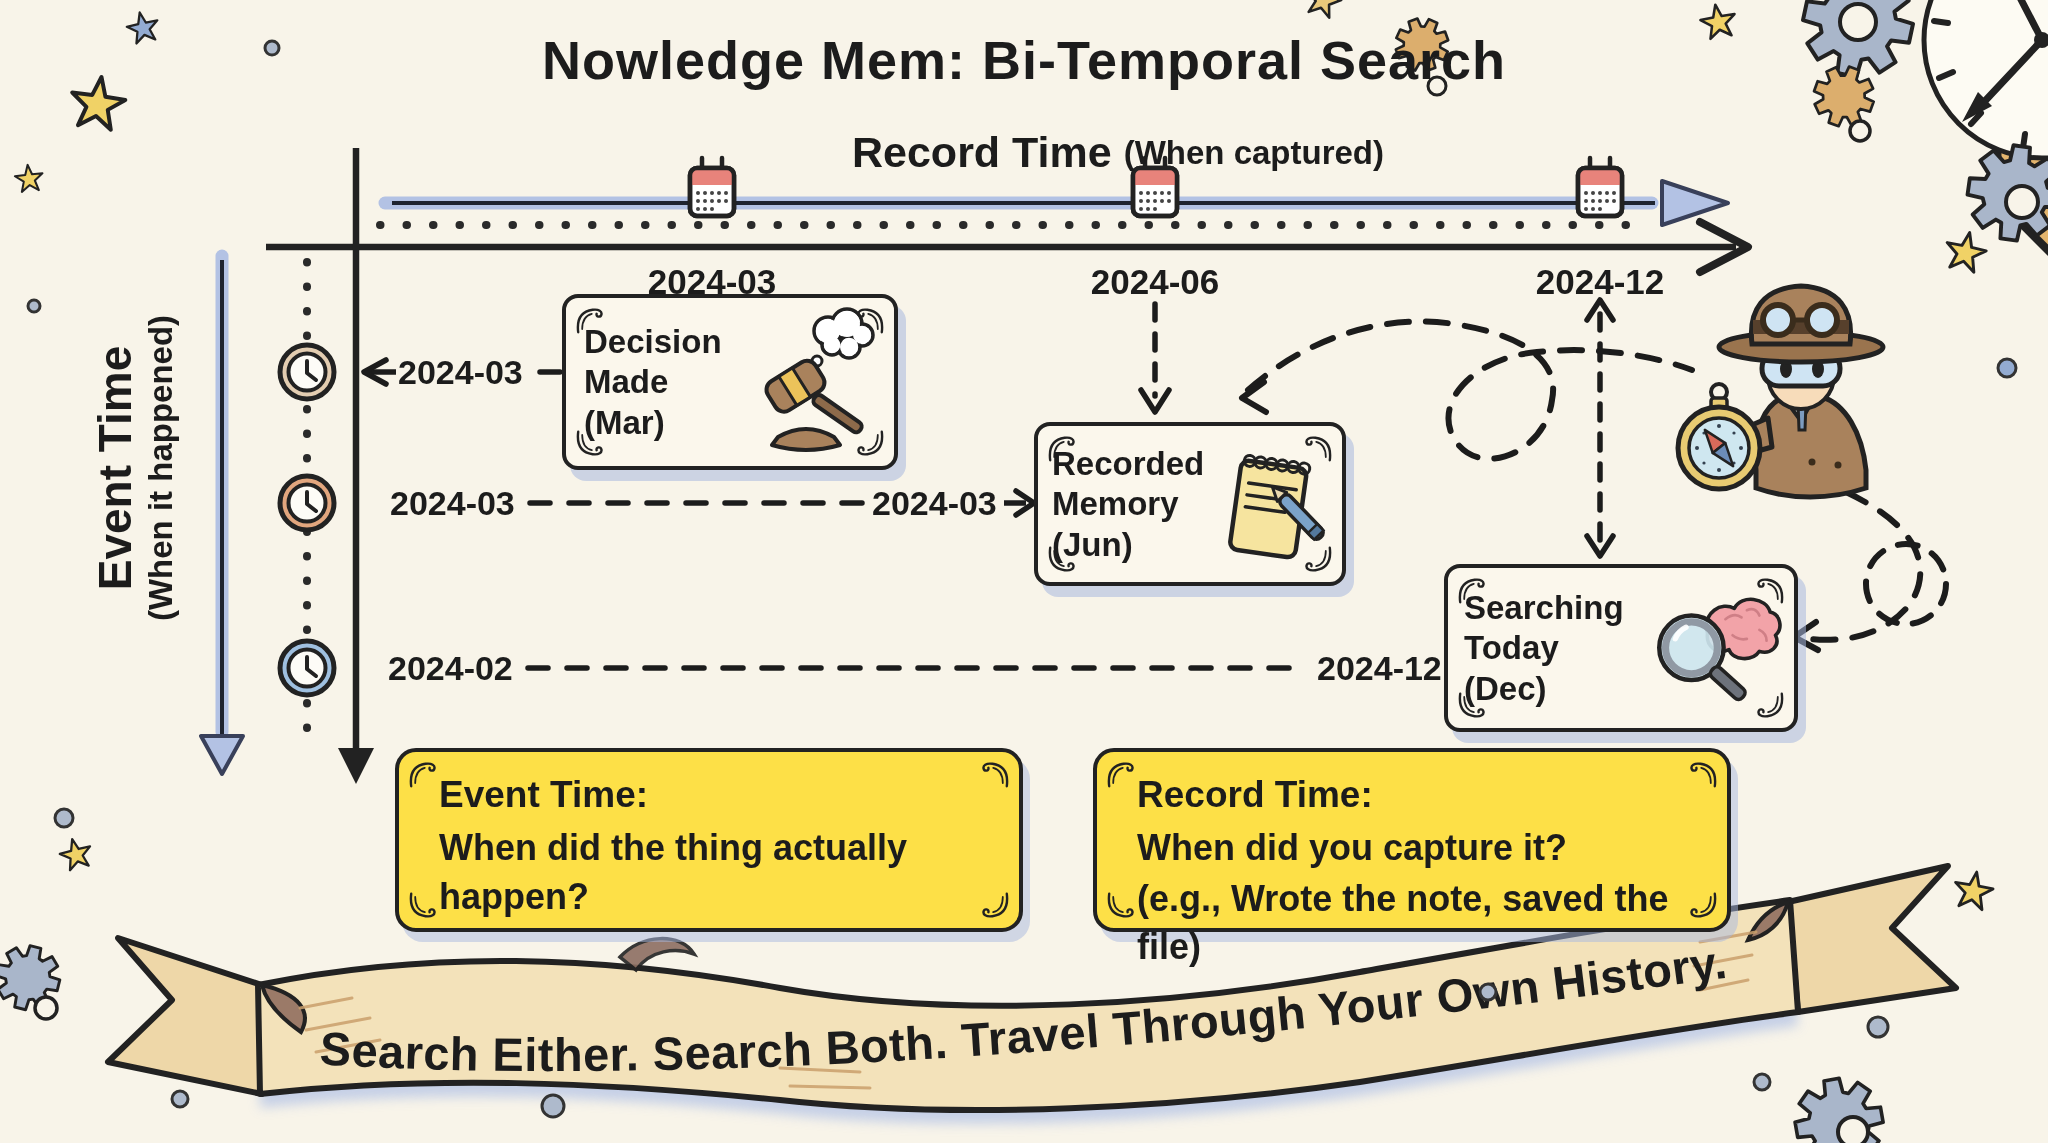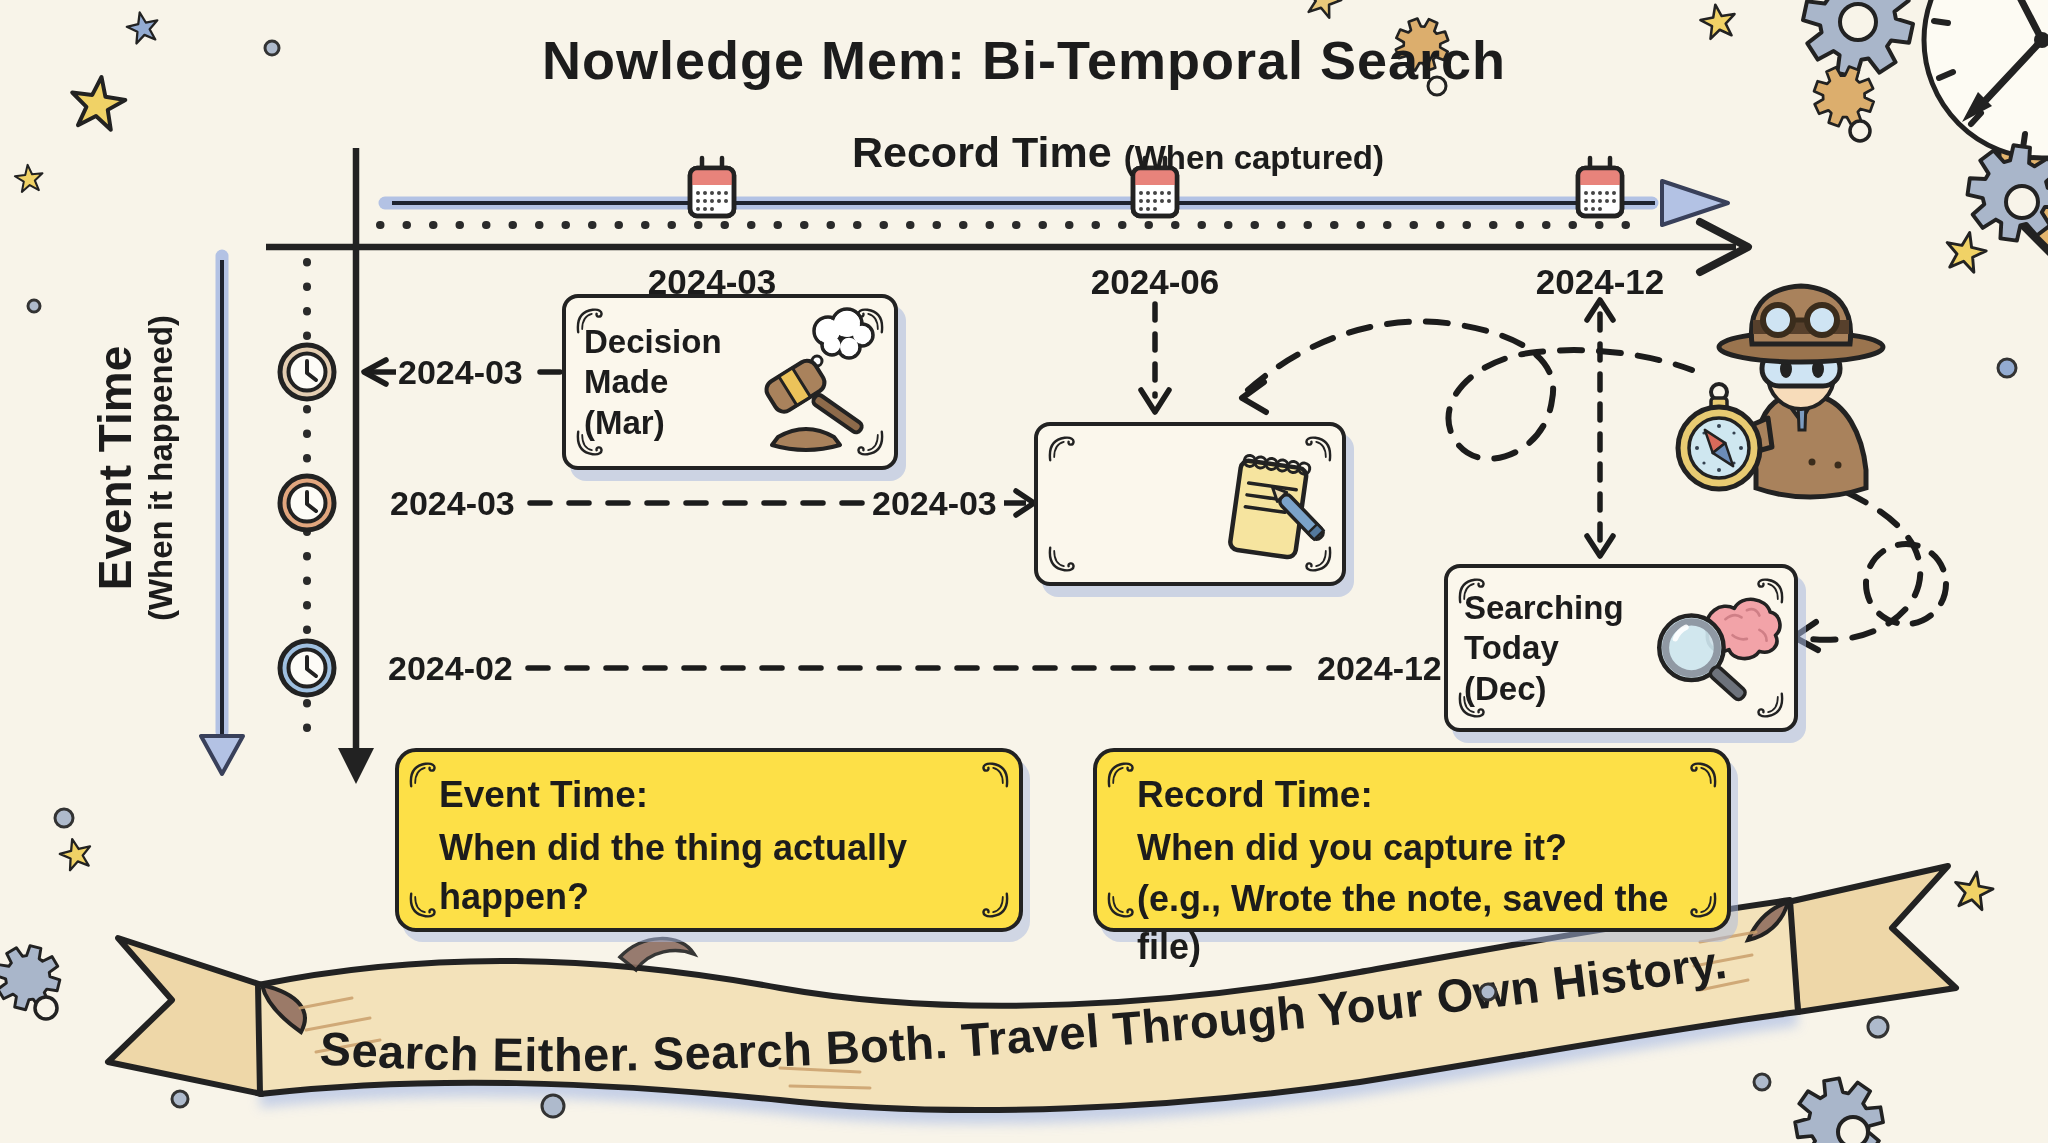--- a/index.html
+++ b/index.html
@@ -2,21 +2,21 @@
 <html><head>
 <meta charset="utf-8">
 <style>
   html,body{margin:0;padding:0;background:#cfcabb;}
   .canvas{position:relative;width:2048px;height:1143px;background:#f8f4e9;overflow:hidden;
           font-family:"Liberation Sans",sans-serif;color:#1c1c1c;}
   .scene{position:absolute;left:0;top:0;width:2048px;height:1143px;}
   .title{position:absolute;left:1024px;top:60px;transform:translate(-50%,-50%);
          font-size:54px;font-weight:700;letter-spacing:1px;white-space:nowrap;}
   .raxis{position:absolute;left:1118px;top:152px;transform:translate(-50%,-50%);
-         display:flex;align-items:flex-end;gap:12px;white-space:nowrap;}
+         display:flex;align-items:center;gap:12px;white-space:nowrap;}
   .raxis .main{font-size:43px;font-weight:700;}
   .raxis .sub{font-size:33px;font-weight:700;}
   .eaxis{position:absolute;left:134px;top:468px;transform:translate(-50%,-50%) rotate(-90deg);
          text-align:center;white-space:nowrap;}
   .eaxis .main{font-size:46px;font-weight:700;line-height:1.15;}
   .eaxis .sub{font-size:33px;font-weight:700;}
   .tick{position:absolute;transform:translate(-50%,-50%);font-size:35px;font-weight:700;white-space:nowrap;}
   .lbl{position:absolute;transform:translateY(-50%);font-size:34px;font-weight:700;white-space:nowrap;}
   .node{position:absolute;background:#fbf7ec;border:4.5px solid #222;border-radius:16px;
         box-shadow:8px 11px 0 rgba(168,184,223,.55);}
@@ -375,20 +375,25 @@
       </svg>
     <svg class="curl tr">
         <use href="#curlsym" width="32" height="32"></use>
       </svg>
     <svg class="curl bl">
         <use href="#curlsym" width="32" height="32"></use>
       </svg>
     <svg class="curl br">
         <use href="#curlsym" width="32" height="32"></use>
       </svg>
+    <div class="txt" style="left:14px;width:170px">
+      <div>Recorded</div>
+      <div>Memory</div>
+      <div>(Jun)</div>
+    </div>
     <div class="ico" style="right:4px">
       <svg width="124" height="146" viewBox="0 0 124 146">
         <g transform="rotate(8 62 75)">
           <rect x="22" y="36" width="66" height="90" rx="8" fill="#f6e49f" stroke="#222" stroke-width="4.5"></rect>
           <g fill="none" stroke="#222" stroke-width="3">
             <circle cx="30" cy="36" r="5.5"></circle>
               <circle cx="41" cy="36" r="5.5"></circle>
               <circle cx="52" cy="36" r="5.5"></circle>
               <circle cx="63" cy="36" r="5.5"></circle>
               <circle cx="74" cy="36" r="5.5"></circle>

